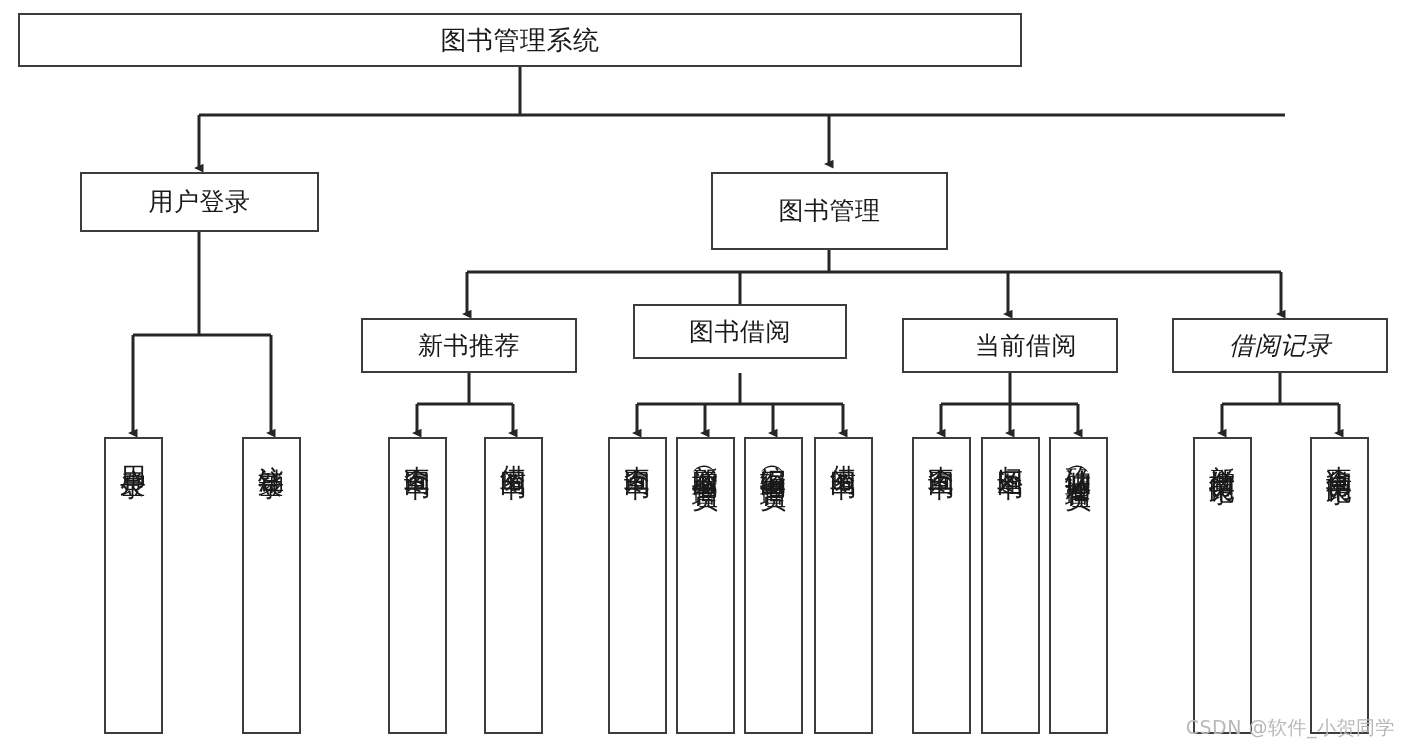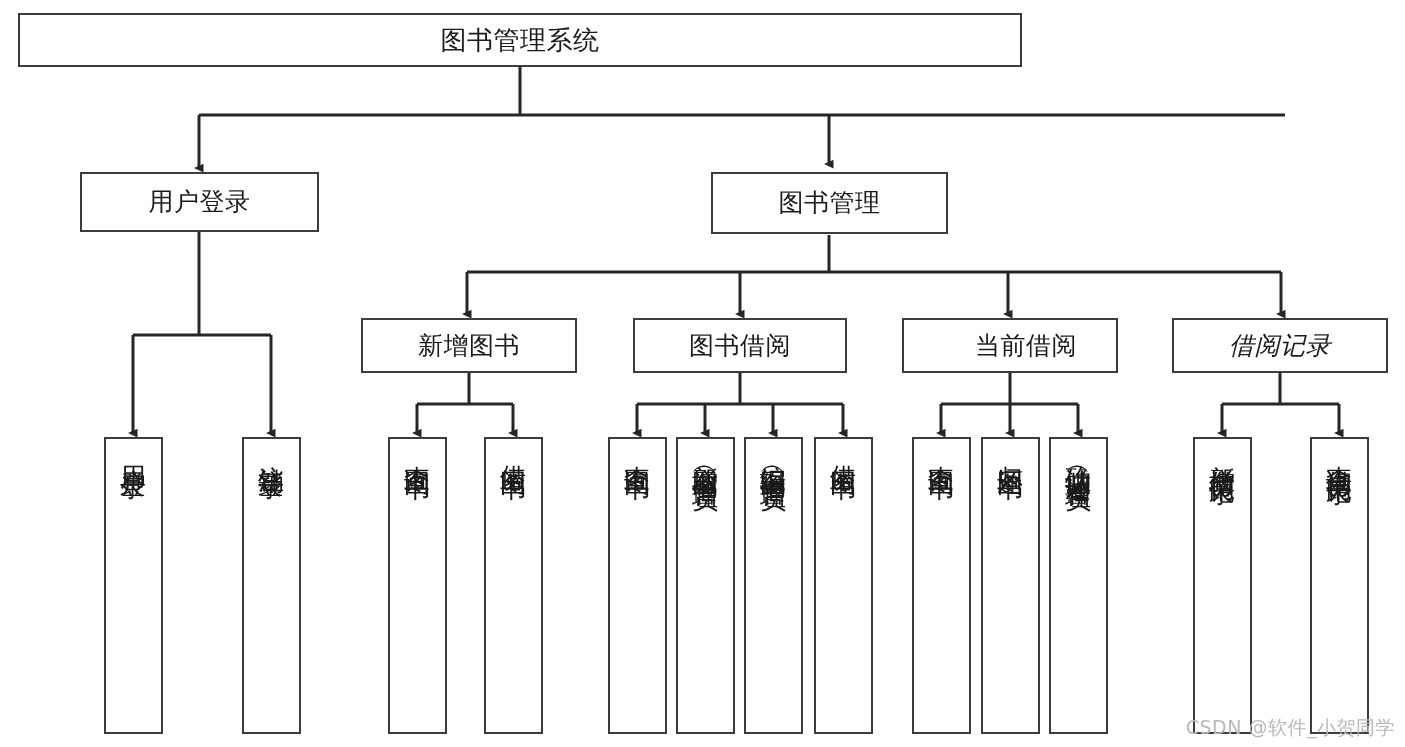--- a/index.html
+++ b/index.html
@@ -127,29 +127,29 @@
   </svg>
 
   <div class="node node-h node-root" style="left:18px; top:13px; width:1004px; height:54px;">
     <span class="label">图书管理系统</span>
   </div>
 
   <div class="node node-h" style="left:80px; top:172px; width:239px; height:60px;">
     <span class="label">用户登录</span>
   </div>
 
-  <div class="node node-h" style="left:711px; top:172px; width:237px; height:62px;">
+  <div class="node node-h" style="left:711px; top:172px; width:237px; height:78px;">
     <span class="label">图书管理</span>
   </div>
 
   <div class="node node-h" style="left:361px; top:318px; width:216px; height:55px;">
-    <span class="label">新增图书</span>
-  </div>
-
-  <div class="node node-h" style="left:633px; top:318px; width:214px; height:55px;">
+    <span class="label">新书推荐</span>
+  </div>
+
+  <div class="node node-h" style="left:633px; top:304px; width:214px; height:55px;">
     <span class="label">图书借阅</span>
   </div>
 
   <div class="node node-h" style="left:902px; top:318px; width:216px; height:55px;padding-left:32px;">
     <span class="label">当前借阅</span>
   </div>
 
   <div class="node node-h" style="left:1172px; top:318px; width:216px; height:55px;font-style:italic;">
     <span class="label">借阅记录</span>
   </div>

